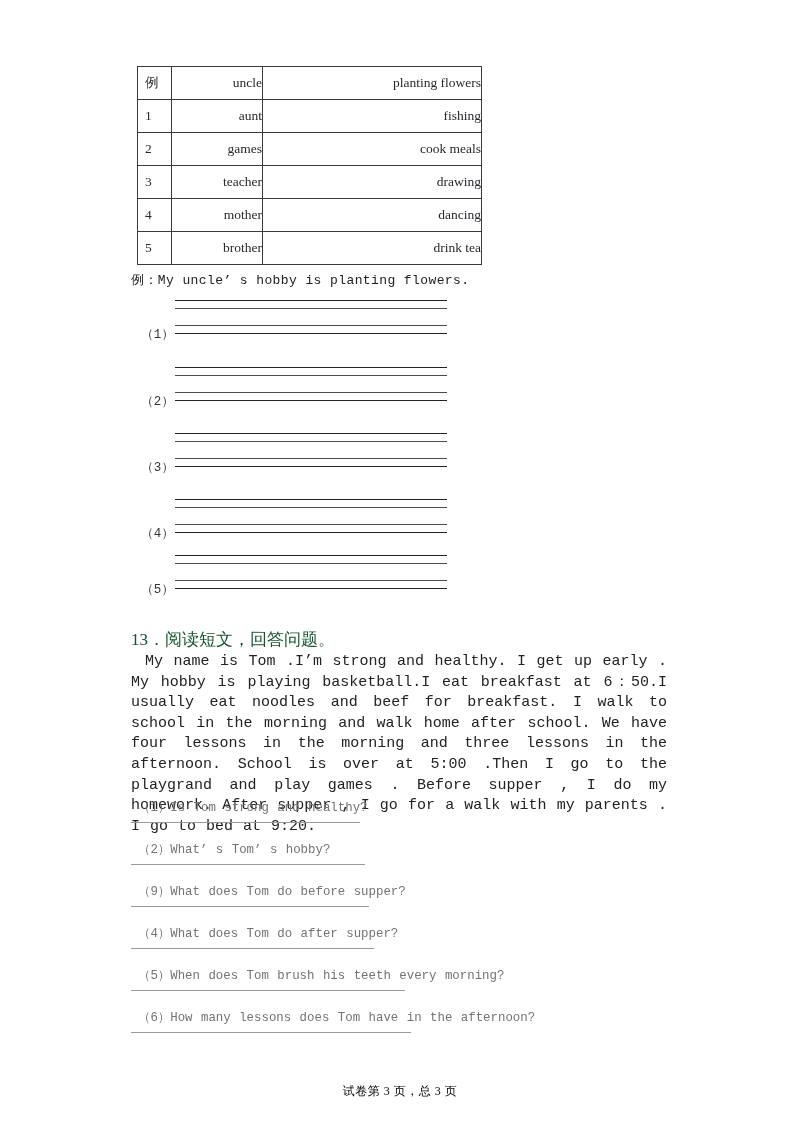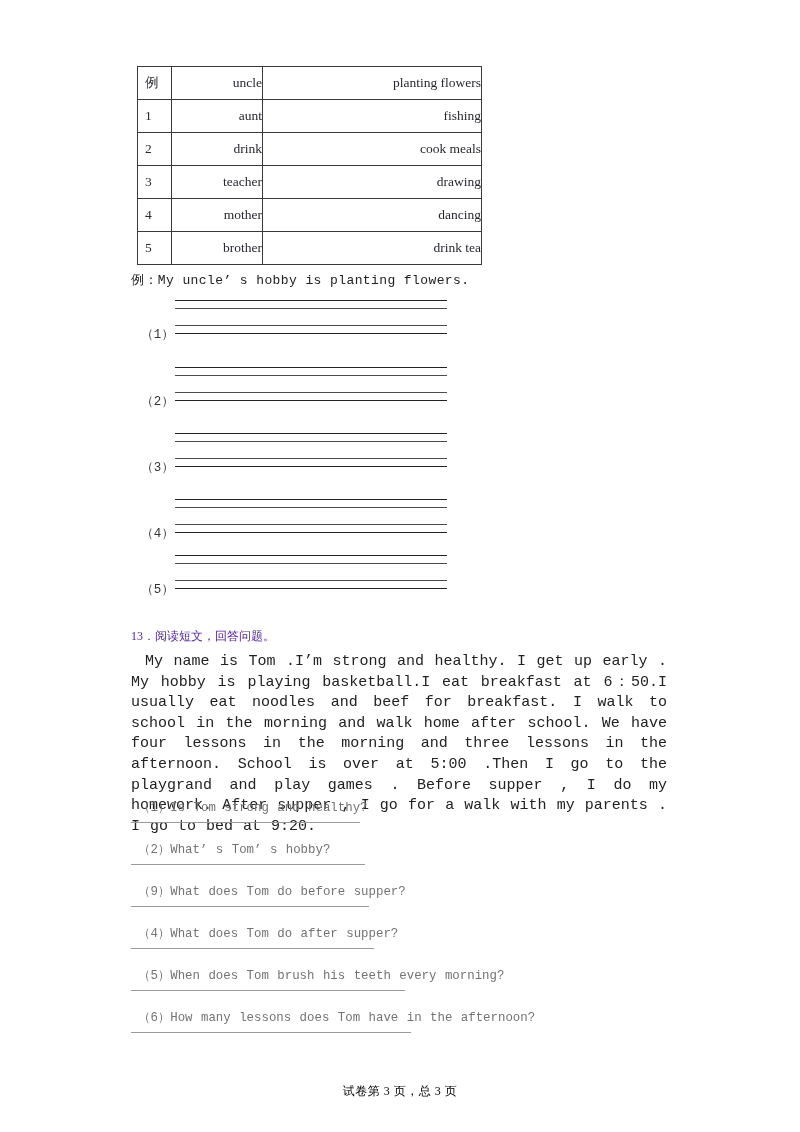--- a/index.html
+++ b/index.html
@@ -96,22 +96,22 @@
   .write-group .wline.l2 { top: 12px; border-top-color: #4b4b4b; }
   .write-group .wline.l3 { top: 29px; border-top-color: #4b4b4b; }
   .write-group .wline.l4 { top: 37px; }
 
   
   .sec-heading {
     position: absolute;
     left: 131px;
     top: 628px;
     font-family: "Liberation Serif", "DejaVu Serif", serif;
-    font-size: 12px;
-    color: #4c1d95;
+    font-size: 17px;
+    color: #14532d;
     white-space: nowrap;
   }
 
   .passage {
     position: absolute;
     left: 131px;
     top: 652px;
     width: 536px;
     font-family: "Liberation Mono", "DejaVu Sans Mono", monospace;
     font-size: 15px;
@@ -172,21 +172,21 @@
         <td class="c-who">uncle</td>
         <td class="c-hobby">planting flowers</td>
       </tr>
       <tr>
         <td class="c-num">1</td>
         <td class="c-who">aunt</td>
         <td class="c-hobby">fishing</td>
       </tr>
       <tr>
         <td class="c-num">2</td>
-        <td class="c-who">drink</td>
+        <td class="c-who">games</td>
         <td class="c-hobby">cook meals</td>
       </tr>
       <tr>
         <td class="c-num">3</td>
         <td class="c-who">teacher</td>
         <td class="c-hobby">drawing</td>
       </tr>
       <tr>
         <td class="c-num">4</td>
         <td class="c-who">mother</td>

